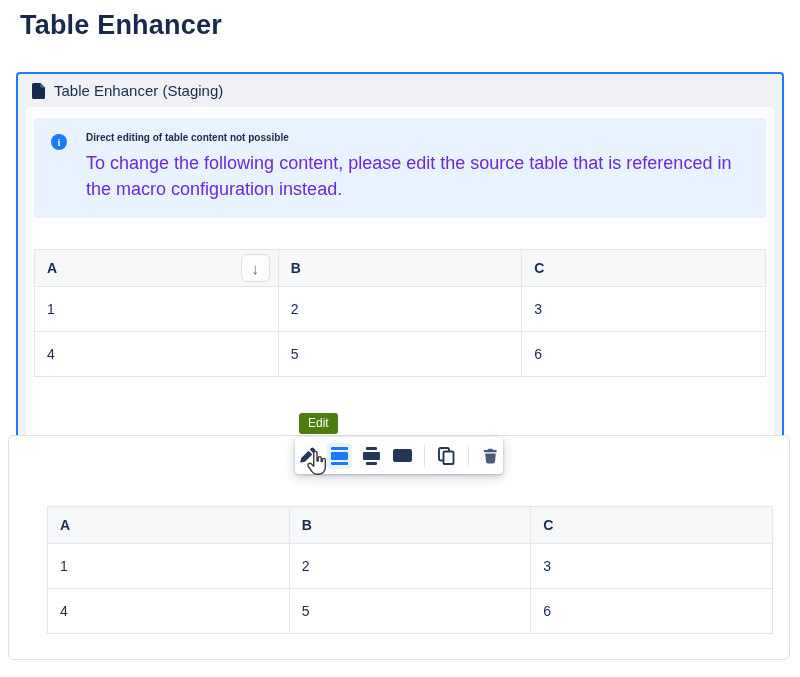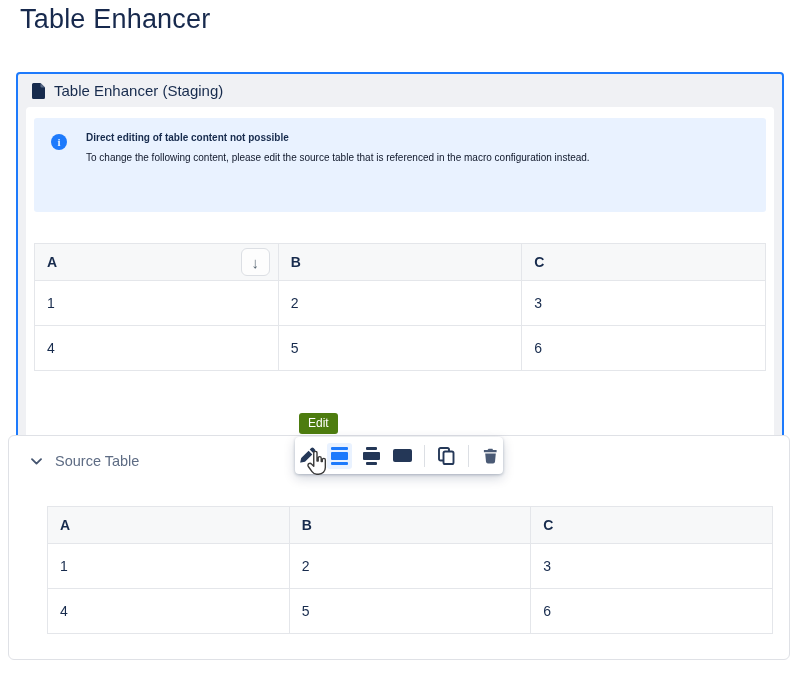--- a/index.html
+++ b/index.html
@@ -2,22 +2,22 @@
 <html><head>
 <meta charset="utf-8">
 <style>
   * { margin:0; padding:0; box-sizing:border-box; }
   html,body { background:#ffffff; }
   .screen {
     position:relative; width:800px; height:677px; overflow:hidden;
     background:#ffffff; font-family:"Liberation Sans", sans-serif; color:#172B4D;
   }
   .page-title {
-    position:absolute; left:20px; top:4px;
-    font-size:27px; font-weight:400; color:#17294d; letter-spacing:.2px;
+    position:absolute; left:20px; top:10px;
+    font-size:27px; font-weight:700; color:#17294d; letter-spacing:.2px;
   }
 
   
   .staging-panel {
     position:absolute; left:16px; top:72px; width:768px; height:432px;
     border:2px solid #1D7AFC; border-radius:4px; background:#F0F1F4;
   }
   .panel-header {
     display:flex; align-items:center; gap:9px;
     padding:8px 14px; font-size:15px; color:#172B4D;
@@ -30,21 +30,21 @@
     position:relative; background:#E9F2FF; border-radius:3px;
     padding:14px 20px 16px 52px; min-height:94px;
   }
   .info-icon {
     position:absolute; left:17px; top:16px; width:16px; height:16px;
     background:#1D7AFC; border-radius:50%; color:#E9F2FF;
     font-size:11px; font-weight:bold; font-family:"Liberation Serif", serif;
     display:flex; align-items:center; justify-content:center;
   }
   .info-title { font-size:10px; font-weight:bold; color:#172B4D; margin-bottom:8px; }
-  .info-body  { font-size:10px; color:#0f172a; line-height:1.42; max-width:652px; }
+  .info-body  { font-size:18px; color:#6d28d9; line-height:1.42; max-width:652px; }
 
   table.data-table {
     width:100%; border-collapse:collapse; font-size:14px; color:#172B4D;
     table-layout:fixed;
   }
   table.data-table th {
     position:relative; background:#F7F8F9; border:1px solid #E4E6EA;
     text-align:left; font-weight:bold; padding:10px 12px; width:33.33%;
   }
   table.data-table td { border:1px solid #E4E6EA; padding:14px 12px; background:#fff; }
@@ -153,28 +153,20 @@
               <td>5</td>
               <td>6</td>
             </tr>
           </tbody>
         </table>
       </div>
     </div>
   </section>
 
   <section class="source-panel">
-    <div class="source-header">
-      <span style="display:flex;">
-        <svg width="11" height="7" viewBox="0 0 11 7">
-            <path d="M1 1.2 5.5 5.6 10 1.2" fill="none" stroke="#44546F" stroke-width="1.8" stroke-linecap="round" stroke-linejoin="round"></path>
-          </svg>
-      </span>
-      <span>Source Table</span>
-    </div>
 
     <div class="source-table-wrap">
       <table class="data-table src-table">
         <thead>
           <tr>
             <th><span>A</span></th>
             <th><span>B</span></th>
             <th><span>C</span></th>
           </tr>
         </thead>

